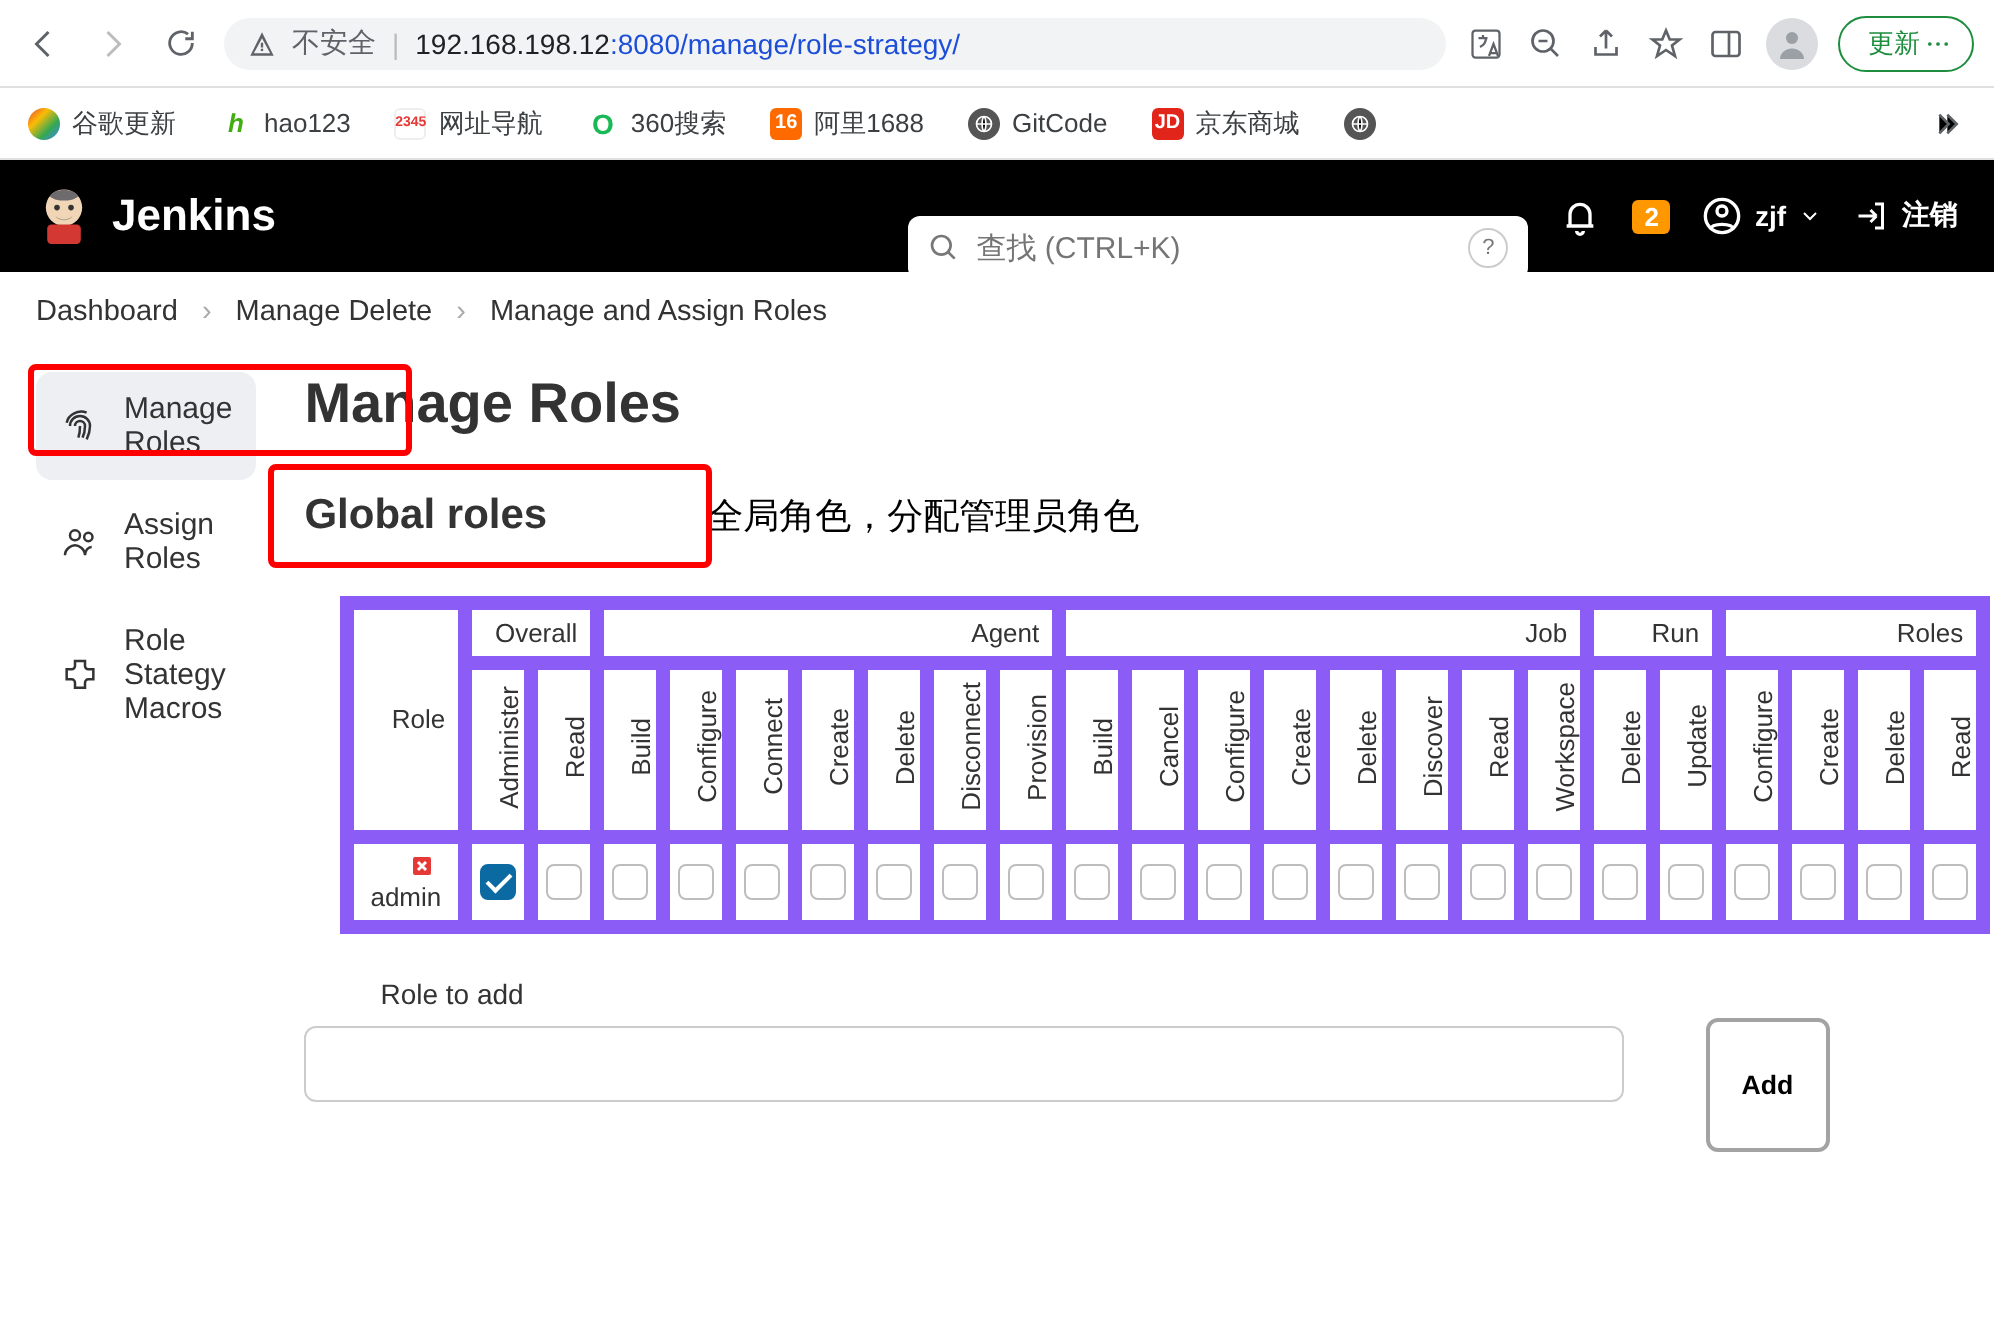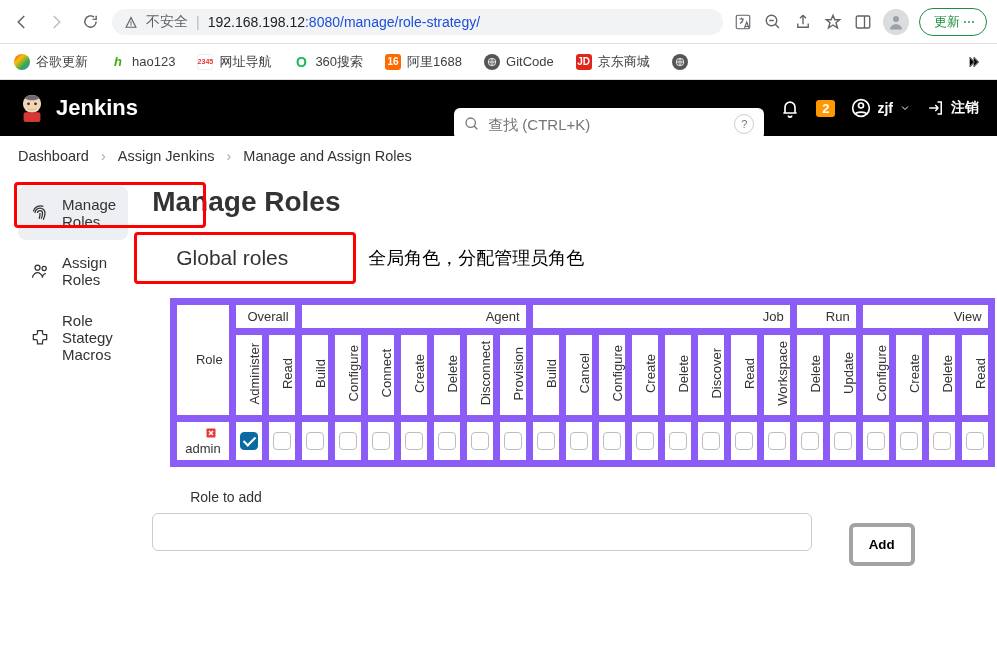--- a/index.html
+++ b/index.html
@@ -40,41 +40,41 @@
 .layout { display: flex; padding: 10px 18px 30px 18px; gap: 24px; align-items: flex-start; }
 .side { width: 210px; }
 .side-item { display: flex; align-items: center; gap: 12px; padding: 10px 12px; border-radius: 8px; cursor: pointer; margin-bottom: 4px; font-size: 15px; }
 .side-item.active { background: #edeff2; font-weight: 500; }
 .side-icon { width: 20px; height: 20px; display: flex; align-items: center; justify-content: center; }
 .hl-red { position: absolute; border: 3px solid #f00; border-radius: 4px; pointer-events: none; }
 
 .main { flex: 1; }
 h1.page-title { font-size: 28px; font-weight: 700; margin-bottom: 18px; }
 .sec-row { display: flex; align-items: center; gap: 20px; margin-bottom: 18px; }
-h2.sec-title { font-size: 21px; font-weight: 400; padding: 10px 0; margin-left: 24px; }
+h2.sec-title { font-size: 21px; font-weight: 700; padding: 10px 0; }
 .anno { color: #000000; font-size: 18px; font-weight: 400; }
 
 
 .tbl-wrap { margin-left: 18px; }
 table.perm { border-collapse: collapse; font-size: 13px; }
 table.perm th, table.perm td { border: 7px solid #8b5cf6; text-align: right; }
 table.perm .grp th { padding: 4px 6px; font-weight: 400; background: #fff; }
 table.perm .perm-h { height: 78px; }
 table.perm .perm-h th { font-weight: 400; padding: 2px 0; }
 .vtxt { writing-mode: vertical-rl; transform: rotate(180deg); padding: 4px 0; display: inline-block; white-space: nowrap; }
 .role-cell { padding: 20px 8px; font-weight: 400; }
 .row-name { padding: 4px 8px; }
 .cb { width: 18px; height: 18px; border: 1px solid #bdbdbd; border-radius: 4px; display: inline-block; margin: 4px; vertical-align: middle; }
 .cb.checked { background: #0b6aa2; border-color: #0b6aa2; position: relative; }
 .cb.checked::after { content: ""; position: absolute; left: 5px; top: 1px; width: 5px; height: 10px; border: solid #fff; border-width: 0 2px 2px 0; transform: rotate(45deg); }
 .del-icon { width: 14px; height: 14px; display: inline-flex; margin-right: 2px; vertical-align: middle; }
 
 .add-label { margin-top: 22px; font-size: 14px; margin-left: 38px; }
 .add-input { width: 660px; margin-top: 8px; border: 1px solid #ccc; border-radius: 6px; padding: 10px; font-size: 14px; }
-.add-btn { float: right; margin-top: 18px; margin-right: 80px; border: 4px solid #a3a3a3; background: #fff; padding: 10px 16px; border-radius: 6px; font-weight: 600; cursor: pointer; }
+.add-btn { float: right; margin-top: 4px; margin-right: 80px; border: 2px solid #a3a3a3; background: #fff; padding: 24px 16px; border-radius: 6px; font-weight: 600; cursor: pointer; }
 
 svg { display: block; }
 </style>
 </head>
 <body>
 
 <div class="chrome-bar">
   <div class="nav-btn">
       <svg width="18" height="18" viewBox="0 0 24 24">
         <path fill="none" stroke="#5f6368" stroke-width="2" d="M15 4l-8 8 8 8"></path>
@@ -233,21 +233,21 @@
     <svg width="18" height="18" viewBox="0 0 24 24">
         <path fill="none" stroke="#fff" stroke-width="2" d="M14 4h5v16h-5M3 12h12m0 0l-4-4m4 4l-4 4"></path>
       </svg>
     <span>注销</span>
   </div>
 </div>
 
 <div class="crumbs">
   <span>Dashboard</span>
   <span class="crumb-sep">›</span>
-  <span>Assign Jenkins</span>
+  <span>Manage Delete</span>
   <span class="crumb-sep">›</span>
   <span>Manage and Assign Roles</span>
 </div>
 
 <div class="layout">
 
   <div class="side" style="position:relative">
     <div class="hl-red" style="left:-4px; top:-4px; width:192px; height:46px;"></div>
     <div class="side-item active">
       <span class="side-icon">
@@ -287,21 +287,21 @@
 
     <div class="tbl-wrap">
       <table class="perm">
         <thead>
           <tr class="grp" id="grp-row">
               <th rowspan="2" class="role-cell">Role</th>
               <th colspan="2">Overall</th>
               <th colspan="7">Agent</th>
               <th colspan="8">Job</th>
               <th colspan="2">Run</th>
-              <th colspan="4">View</th>
+              <th colspan="4">Roles</th>
             </tr>
           <tr class="perm-h" id="perm-row">
               <th><span class="vtxt">Administer</span></th>
               <th><span class="vtxt">Read</span></th>
               <th><span class="vtxt">Build</span></th>
               <th><span class="vtxt">Configure</span></th>
               <th><span class="vtxt">Connect</span></th>
               <th><span class="vtxt">Create</span></th>
               <th><span class="vtxt">Delete</span></th>
               <th><span class="vtxt">Disconnect</span></th>

